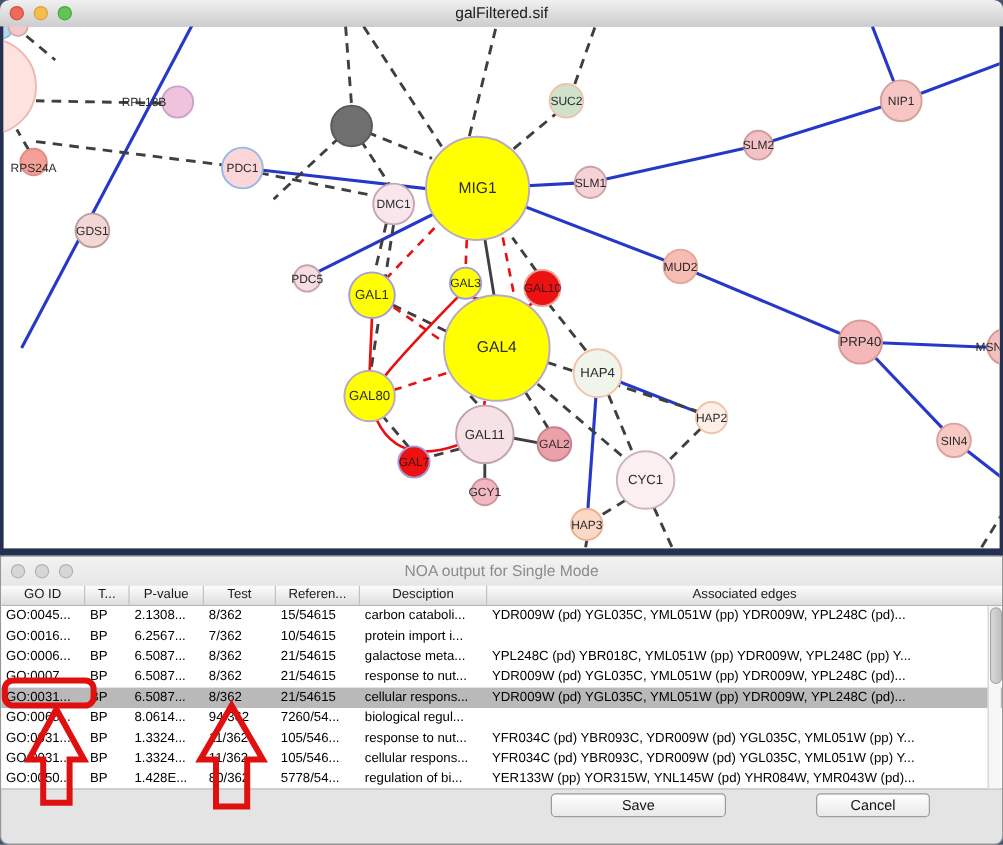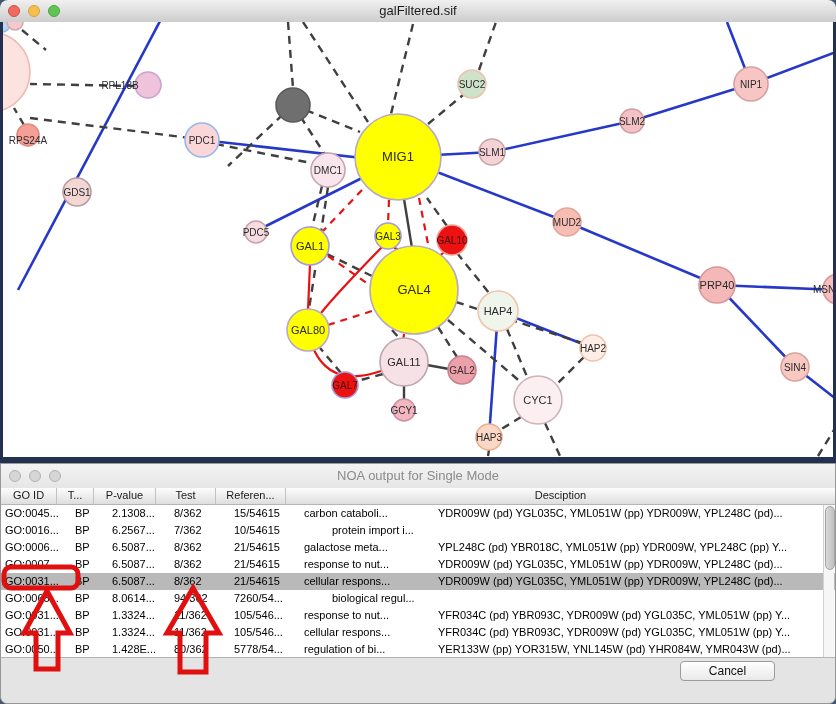--- a/index.html
+++ b/index.html
@@ -60,21 +60,21 @@
     box-sizing:border-box;font-size:11px;color:#1a1a1a;text-align:center;
     line-height:15px;border-right:1px solid #c2c2c2;overflow:hidden;white-space:nowrap;
   }
   .th:last-child{border-right:none;flex:1;}
   .tr{display:flex;height:17px;}
   .tr.sel{background:#b9b9b9;}
   .td{
     box-sizing:border-box;font-size:11px;color:#000;line-height:17px;
     padding-left:4px;overflow:hidden;white-space:nowrap;
   }
-  .td:last-child{flex:1;margin-left:28px;}
+  .td:last-child{flex:1;}
   .vscroll{
     position:absolute;top:41px;right:1px;width:11px;height:152px;
     background:#f6f6f6;border-left:1px solid #d2d2d2;box-sizing:border-box;
   }
   .vthumb{
     position:absolute;top:1px;left:1px;width:8px;height:62px;
     background:linear-gradient(90deg,#d9d9d9,#bfbfbf);
     border:1px solid #a5a5a5;border-radius:5px;
   }
   .btn{
@@ -232,26 +232,27 @@
     <div class="lights">
       <span class="light inactive"></span>
       <span class="light inactive"></span>
       <span class="light inactive"></span>
     </div>
     <div class="noa-title">NOA output for Single Mode</div>
   </div>
 
   <div class="table">
     <div class="thead" id="thead">
-        <div class="th" style="width: 56px;">GO ID</div>
+        <div class="th" style="width: 70px;">GO ID</div>
         <div class="th" style="width: 37px;">T...</div>
         <div class="th" style="width: 62px;">P-value</div>
         <div class="th" style="width: 60px;">Test</div>
         <div class="th" style="width: 70px;">Referen...</div>
         <div class="th" style="width: 106px;">Desciption</div>
+        <div class="th">Associated edges</div>
       </div>
     <div id="tbody">
         <div class="tr">
           <div class="td" style="width: 70px;">GO:0045...</div>
           <div class="td" style="width: 37px;">BP</div>
           <div class="td" style="width: 62px;">2.1308...</div>
           <div class="td" style="width: 60px;">8/362</div>
           <div class="td" style="width: 70px;">15/54615</div>
           <div class="td" style="width: 106px;">carbon cataboli...</div>
           <div class="td">YDR009W (pd) YGL035C, YML051W (pp) YDR009W, YPL248C (pd)...</div>
@@ -325,20 +326,21 @@
           <div class="td" style="width: 70px;">5778/54...</div>
           <div class="td" style="width: 106px;">regulation of bi...</div>
           <div class="td">YER133W (pp) YOR315W, YNL145W (pd) YHR084W, YMR043W (pd)...</div>
         </div>
       </div>
   </div>
   <div class="vscroll">
     <div class="vthumb"></div>
   </div>
 
+  <div class="btn btn-save">Save</div>
   <div class="btn btn-cancel">Cancel</div>
 </div>
 
 <svg class="annot" id="annot" width="836" height="704" viewBox="0 0 836 704">
     <rect x="4" y="567" width="74" height="21" rx="7" fill="none" stroke="#e01010" stroke-width="5"></rect>
     <polygon points="47,591 24,633 36,633 36,669 58,669 58,633 70,633" fill="none" stroke="#e01010" stroke-width="5" stroke-linejoin="miter"></polygon>
     <polygon points="193,588 167,633 180,633 180,672 206,672 206,633 219,633" fill="none" stroke="#e01010" stroke-width="5" stroke-linejoin="miter"></polygon>
   </svg>
 
 </body></html>

